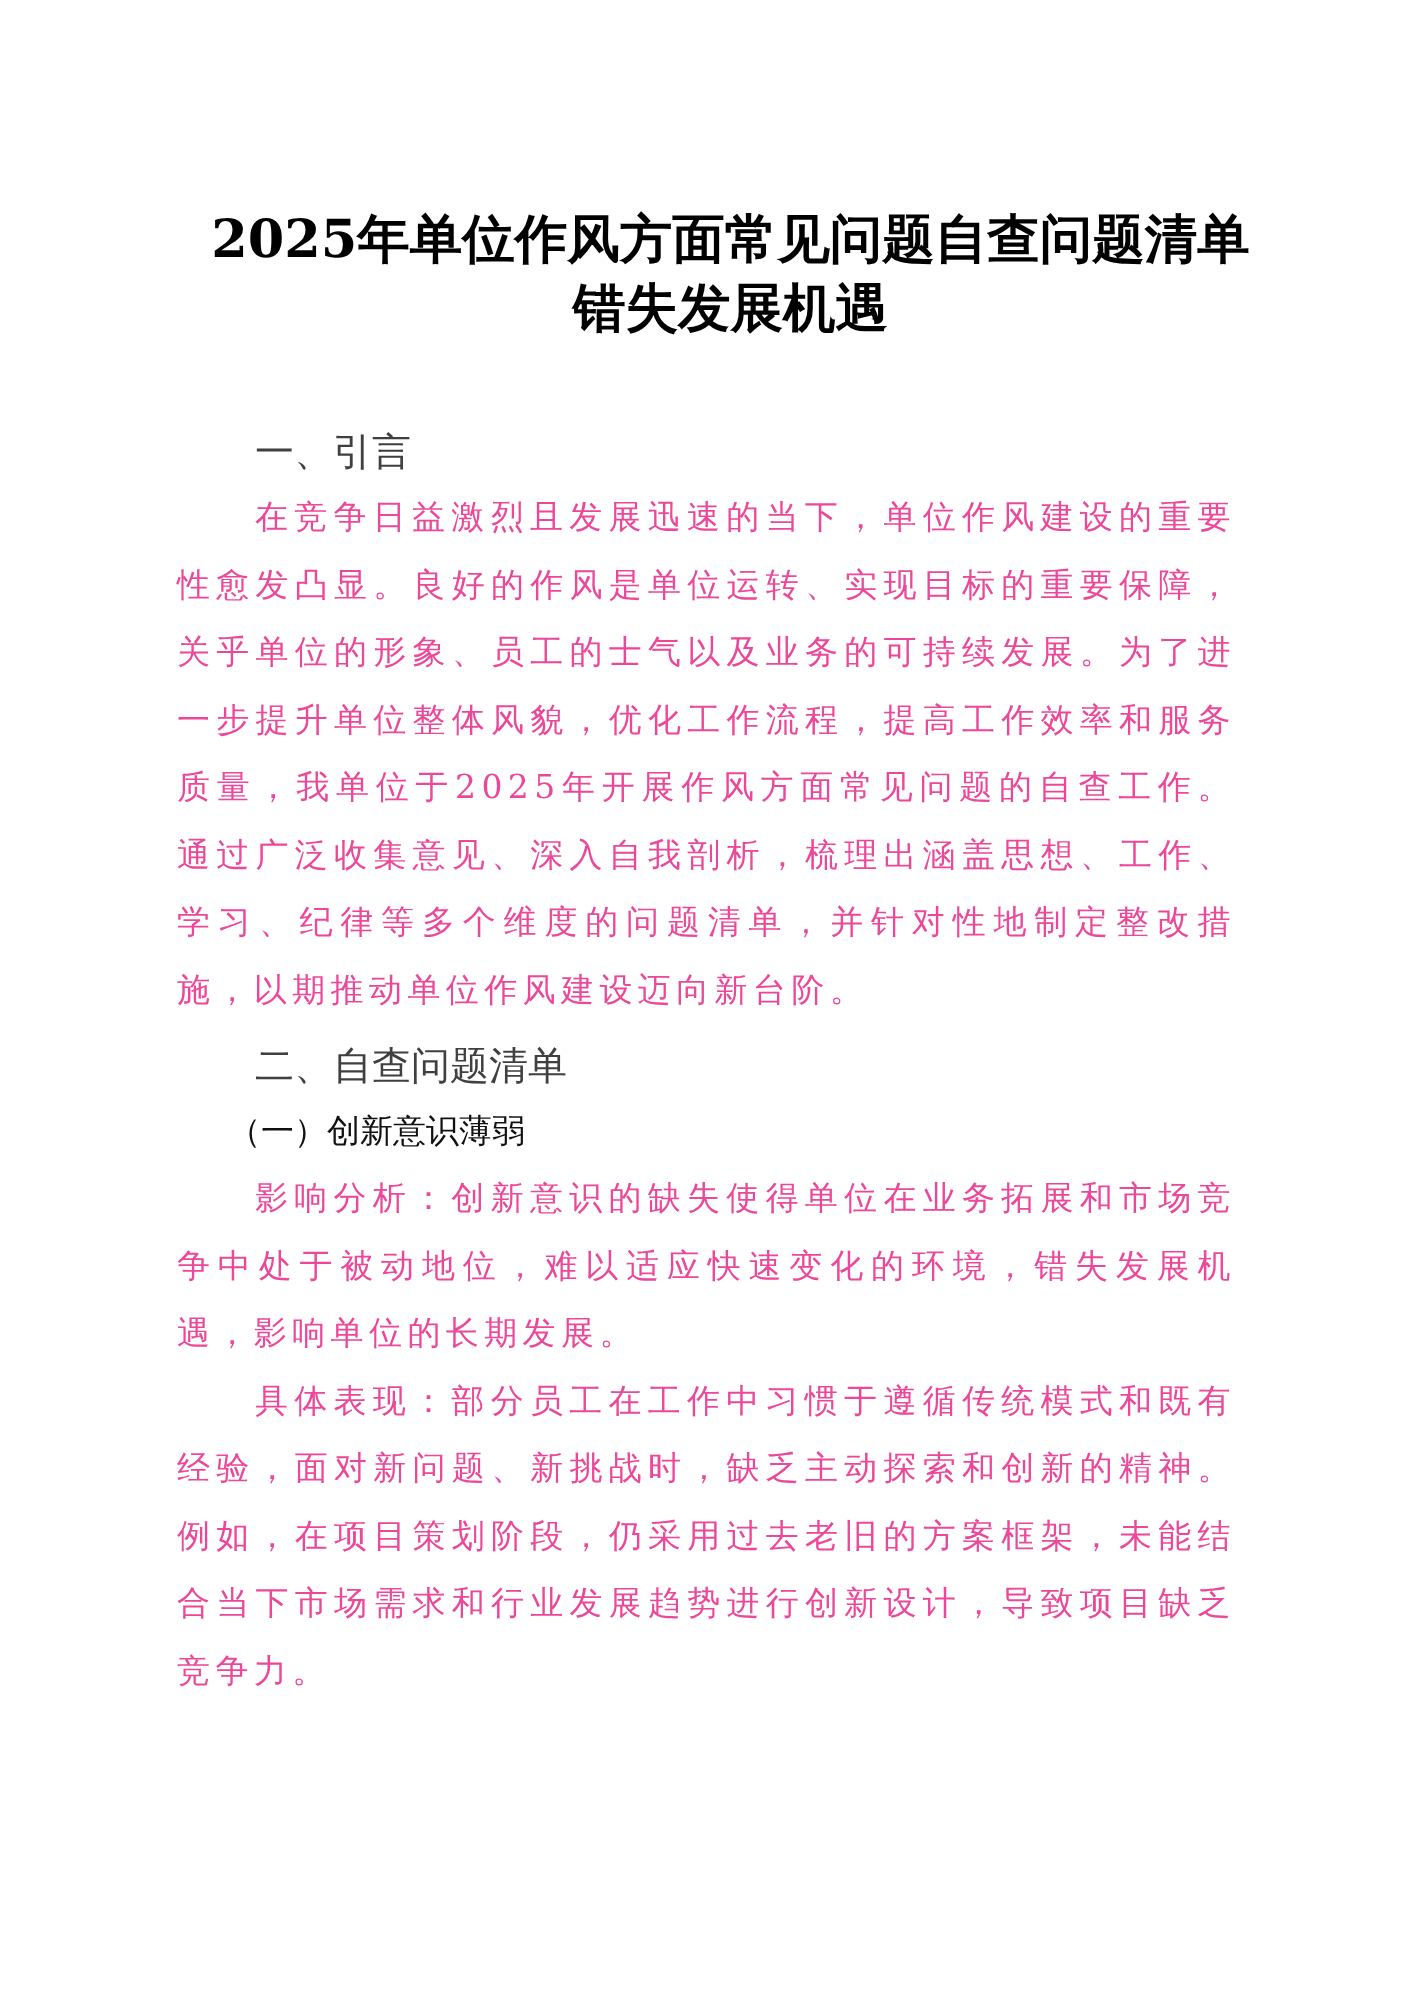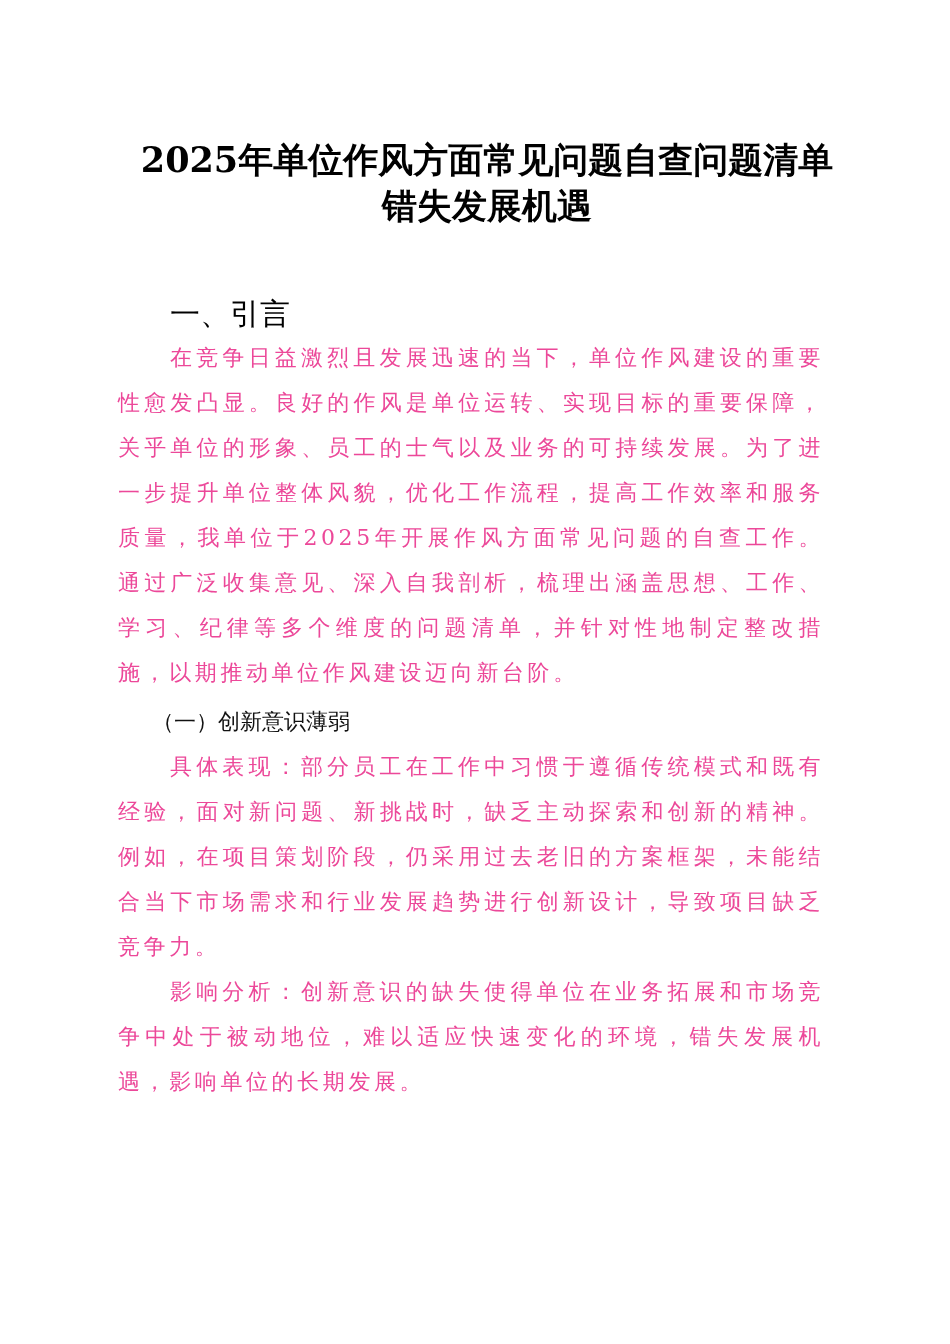--- a/index.html
+++ b/index.html
@@ -37,25 +37,25 @@
     .title.l2 { top: 183px; }
 
     .body {
       position: absolute;
       left: 0;
       top: 278px;
       width: 706px;
     }
     .h1 {
       font-family: "DejaVu Sans", "Liberation Sans", sans-serif;
-      font-size: 30px;
+      font-size: 26px;
       line-height: 40px;
-      margin: 16px 0 1px 0;
+      margin: 4px 0 1px 0;
       padding-left: 52px;
-      color: #000000;
+      color: #404040;
       font-weight: normal;
     }
     .h2, .h3 {
       font-family: "DejaVu Serif", "Liberation Serif", serif;
       font-size: 22px;
       line-height: 45px;
       margin: 0;
       color: #111111;
       font-weight: normal;
     }
@@ -78,17 +78,18 @@
 
 <div class="page">
   <h1 class="title l1">2025年单位作风方面常见问题自查问题清单</h1>
   <h1 class="title l2">错失发展机遇</h1>
 
   <div class="body">
     <h2 class="h1">一、引言</h2>
     <p class="para">在竞争日益激烈且发展迅速的当下，单位作风建设的重要性愈发凸显。良好的作风是单位运转、实现目标的重要保障，关乎单位的形象、员工的士气以及业务的可持续发展。为了进一步提升单位整体风貌，优化工作流程，提高工作效率和服务质量，我单位于2025年开展作风方面常见问题的自查工作。通过广泛收集意见、深入自我剖析，梳理出涵盖思想、工作、学习、纪律等多个维度的问题清单，并针对性地制定整改措施，以期推动单位作风建设迈向新台阶。</p>
 
     <div class="gap-h1"></div>
+    <h2 class="h1">二、自查问题清单</h2>
     <h3 class="h2">（一）创新意识薄弱</h3>
+    <p class="para">影响分析：创新意识的缺失使得单位在业务拓展和市场竞争中处于被动地位，难以适应快速变化的环境，错失发展机遇，影响单位的长期发展。</p>
     <p class="para">具体表现：部分员工在工作中习惯于遵循传统模式和既有经验，面对新问题、新挑战时，缺乏主动探索和创新的精神。例如，在项目策划阶段，仍采用过去老旧的方案框架，未能结合当下市场需求和行业发展趋势进行创新设计，导致项目缺乏竞争力。</p>
-    <p class="para">影响分析：创新意识的缺失使得单位在业务拓展和市场竞争中处于被动地位，难以适应快速变化的环境，错失发展机遇，影响单位的长期发展。</p>
   </div>
 </div>
 
 </body></html>

